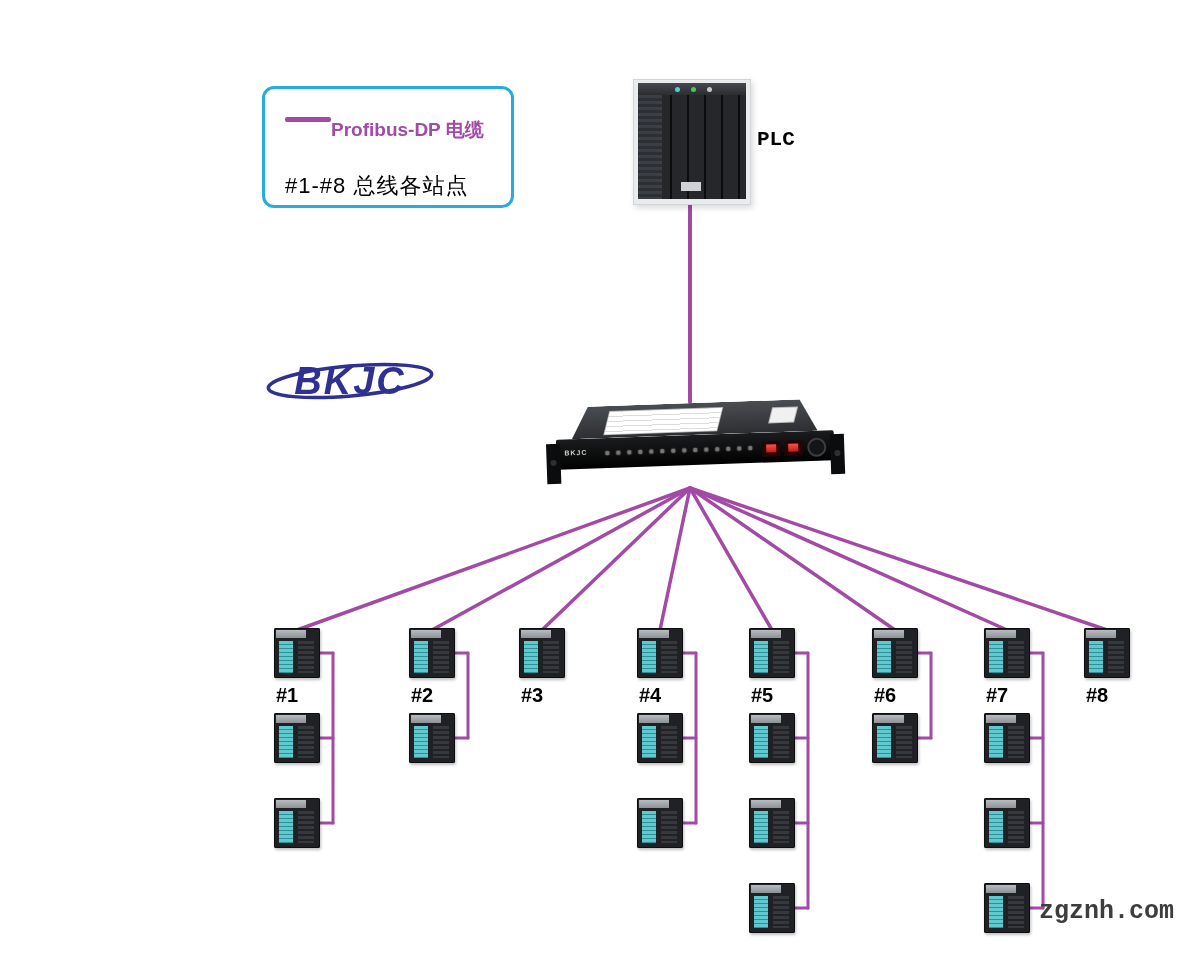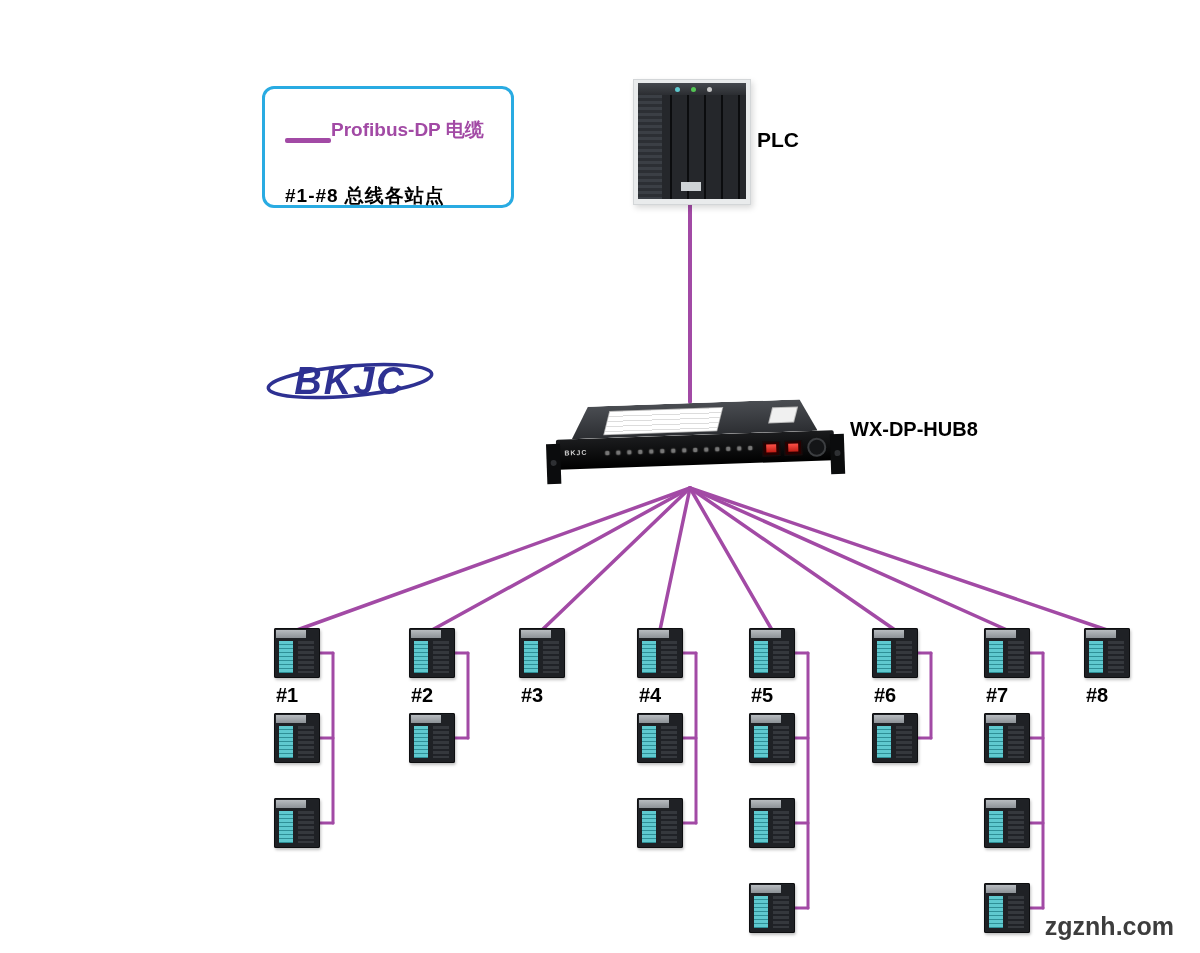--- a/index.html
+++ b/index.html
@@ -10,40 +10,40 @@
   }
   html,body{margin:0;padding:0;background:#fff;}
   body{font-family:"Liberation Sans", sans-serif;}
   .canvas{position:relative;width:1200px;height:953px;background:#ffffff;overflow:hidden;}
   #wires{position:absolute;left:0;top:0;width:1200px;height:953px;pointer-events:none;}
 
   
   .legend{position:absolute;left:262px;top:86px;width:252px;height:122px;
     border:3px solid var(--legend-border);border-radius:12px;background:#fff;
     box-sizing:border-box;padding:28px 18px 0 20px;}
-  .legend-row{display:flex;align-items:flex-end;gap:0;}
+  .legend-row{display:flex;align-items:flex-start;gap:0;}
   .legend-line{display:inline-block;width:46px;height:5px;background:var(--cable);border-radius:2px;}
   .legend-cable-label{color:var(--cable);font-weight:bold;font-size:19px;}
-  .legend-row2{margin-top:40px;font-weight:bold;font-size:19px;color:#000;letter-spacing:1px;}
+  .legend-row2{margin-top:28px;font-weight:normal;font-size:22px;color:#000;letter-spacing:1px;}
 
   
   .plc{position:absolute;left:633px;top:79px;width:118px;height:126px;background:#e9ebec;
     box-shadow:inset 0 0 0 1px #d3d6d8, 2px 3px 6px rgba(0,0,0,.15);}
   .plc-rack{position:absolute;left:5px;top:4px;right:5px;bottom:6px;
     background:repeating-linear-gradient(90deg,#25272b 0 15px,#0b0c0e 15px 17px);}
   .plc-topstrip{position:absolute;left:5px;top:4px;right:5px;height:12px;
     background:linear-gradient(#45484e,#2b2d31);}
   .plc-psu{position:absolute;left:5px;top:16px;width:24px;bottom:6px;
     background:repeating-linear-gradient(180deg,#3b3f45 0 3px,#2c2f34 3px 6px);}
   .plc-led{position:absolute;width:5px;height:5px;border-radius:50%;}
   .plc-led.t{left:42px;top:8px;background:var(--teal);}
   .plc-led.g{left:58px;top:8px;background:#53c553;}
   .plc-led.r{left:74px;top:8px;background:#c9c9c9;}
   .plc-chip{position:absolute;left:48px;bottom:14px;width:20px;height:9px;background:#cfd3d6;}
-  .plc-label{position:absolute;left:757px;top:128px;font-weight:bold;font-size:21px;color:#000;}
+  .plc-label{position:absolute;left:757px;top:128px;font-weight:bold;font-size:21px;color:#000;font-family:Liberation Mono, monospace;}
 
   
   .logo{position:absolute;left:262px;top:360px;width:176px;height:78px;}
   .logo-top{position:relative;height:41px;background:#fff;display:flex;align-items:center;justify-content:center;}
   .logo-text{font-weight:800;font-style:italic;font-size:38px;color:var(--logo-blue);letter-spacing:2px;line-height:1;}
   .logo-swoosh{position:absolute;left:0;top:0;width:176px;height:41px;}
   .logo-bottom{height:37px;background:var(--logo-blue);color:#fff;font-weight:bold;font-size:24px;
     display:flex;align-items:center;justify-content:center;letter-spacing:9px;padding-left:9px;box-sizing:border-box;}
 
   
@@ -76,21 +76,21 @@
   
   .module{position:absolute;width:46px;height:50px;background:#1f2125;border-radius:2px;
     box-shadow:inset 0 0 0 1px #0d0e10, 1px 2px 3px rgba(0,0,0,.25);}
   .m-cap{position:absolute;left:2px;top:2px;width:30px;height:8px;background:linear-gradient(#b8bcc0,#8d9297);}
   .m-face{position:absolute;left:5px;top:13px;width:14px;height:32px;
     background:repeating-linear-gradient(180deg,var(--teal) 0 3px,#2e8f96 3px 4px);}
   .m-vent{position:absolute;left:24px;top:13px;width:16px;height:32px;
     background:repeating-linear-gradient(180deg,#35383d 0 3px,#202227 3px 5px);}
   .station-label{position:absolute;font-weight:bold;font-size:20px;color:#000;}
 
-  .watermark{position:absolute;right:26px;bottom:12px;font-weight:800;font-size:25px;color:#3d3d3d;}
+  .watermark{position:absolute;right:26px;bottom:27px;font-weight:800;font-size:25px;color:#3d3d3d;font-family:Liberation Mono, monospace;}
 </style>
 </head>
 <body>
 
 <div class="canvas">
 
   <svg id="wires">
       <line x1="690" y1="203" x2="690" y2="402" stroke="#A24AA5" stroke-width="4" stroke-linecap="round"></line>
       <line x1="690" y1="488" x2="297" y2="630" stroke="#A24AA5" stroke-width="3.5" stroke-linecap="round"></line>
       <line x1="690" y1="488" x2="432" y2="630" stroke="#A24AA5" stroke-width="3.5" stroke-linecap="round"></line>
@@ -163,21 +163,20 @@
       <span class="hub-brand">BKJC</span>
       <span class="hub-ports"></span>
       <span class="hub-led a"></span>
       <span class="hub-led b"></span>
       <span class="hub-power"></span>
     </div>
     <div class="hub-ear l"></div>
     <div class="hub-ear r"></div>
   </div>
   <div class="hub-caption">
-    <div>WX-DP-HUB8</div>
   </div>
 
   <div id="stations">
       <div class="module" style="left: 274px; top: 628px;">
         <i class="m-cap"></i>
         <i class="m-face"></i>
         <i class="m-vent"></i>
       </div>
       <div class="module" style="left: 274px; top: 713px;">
         <i class="m-cap"></i>

